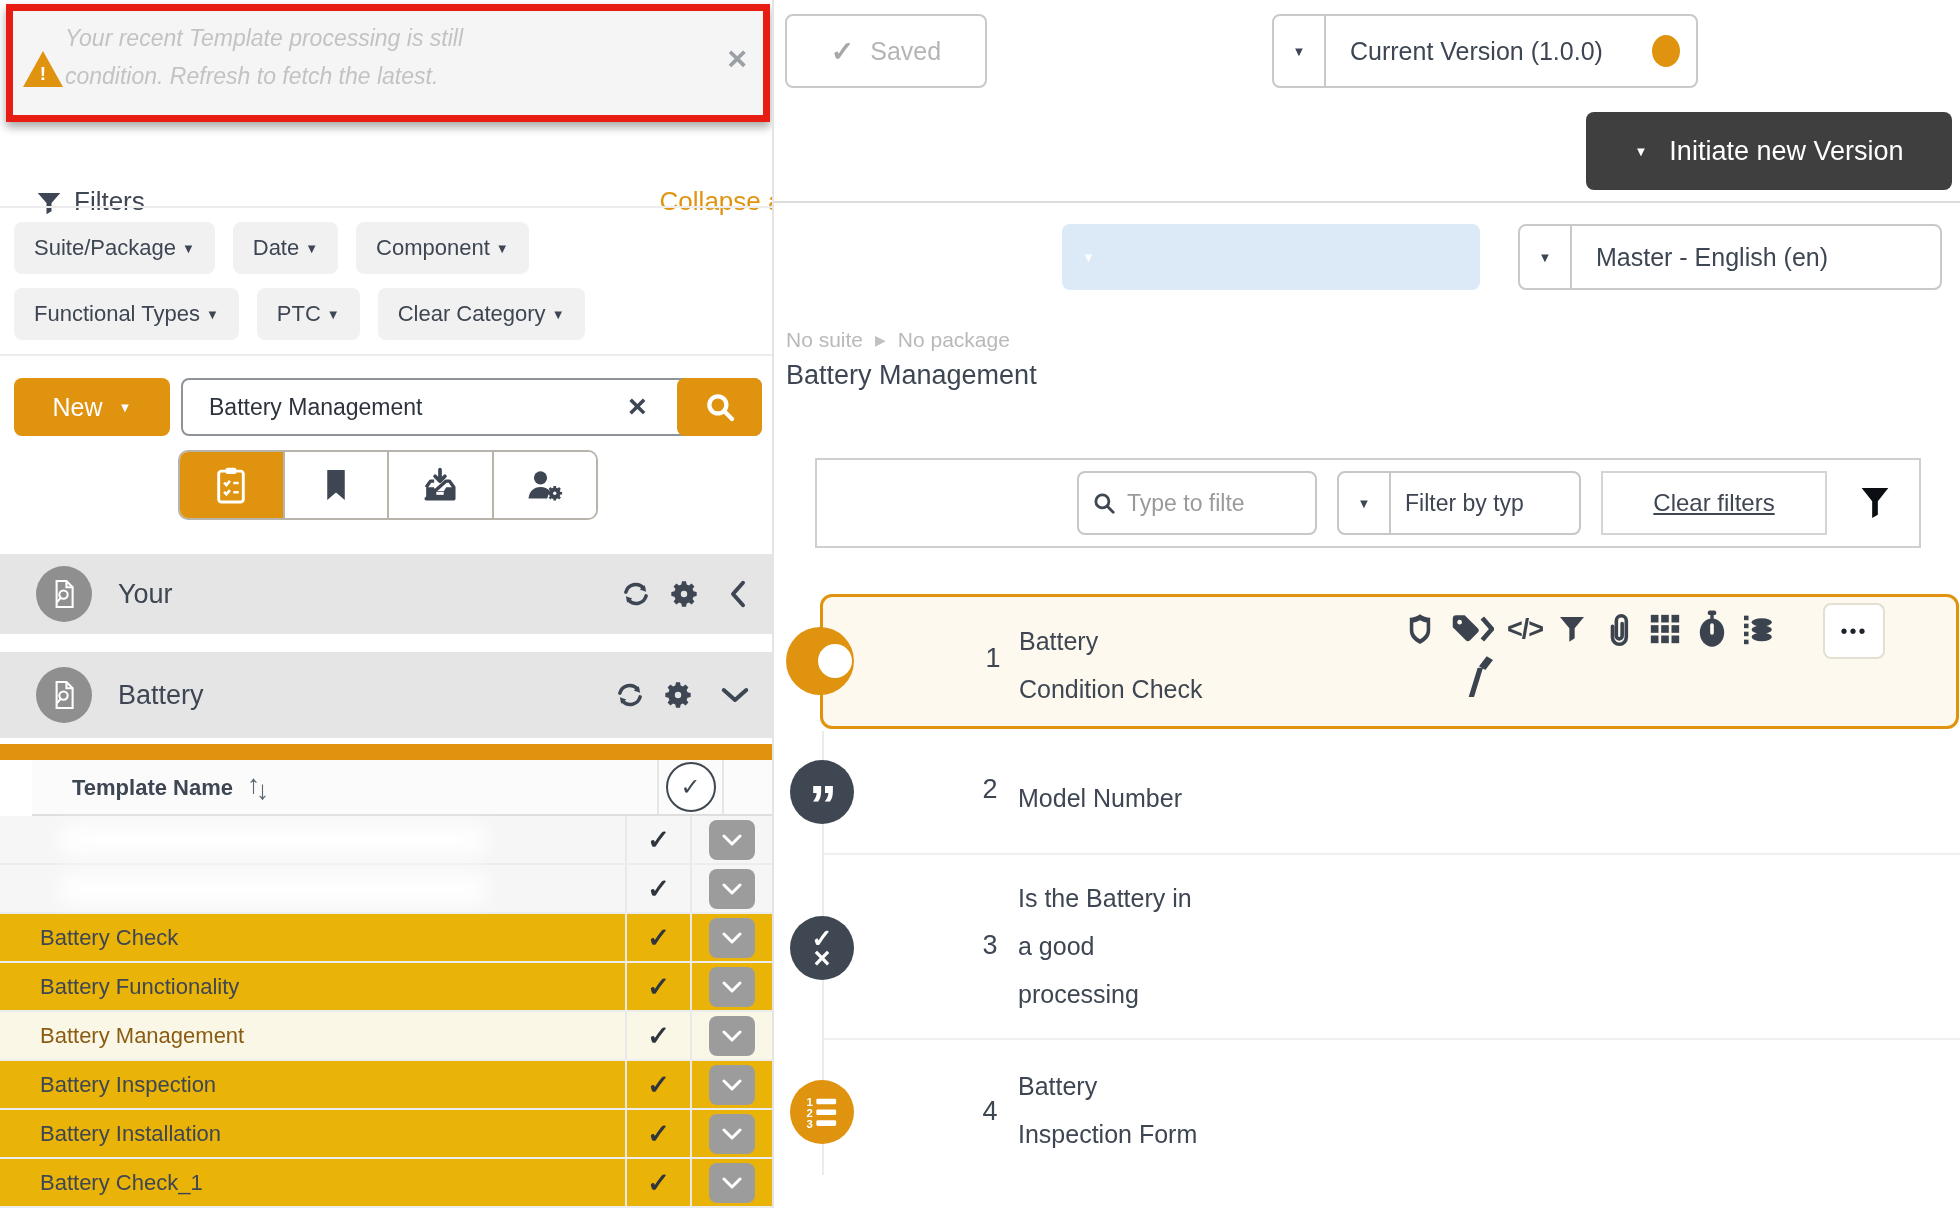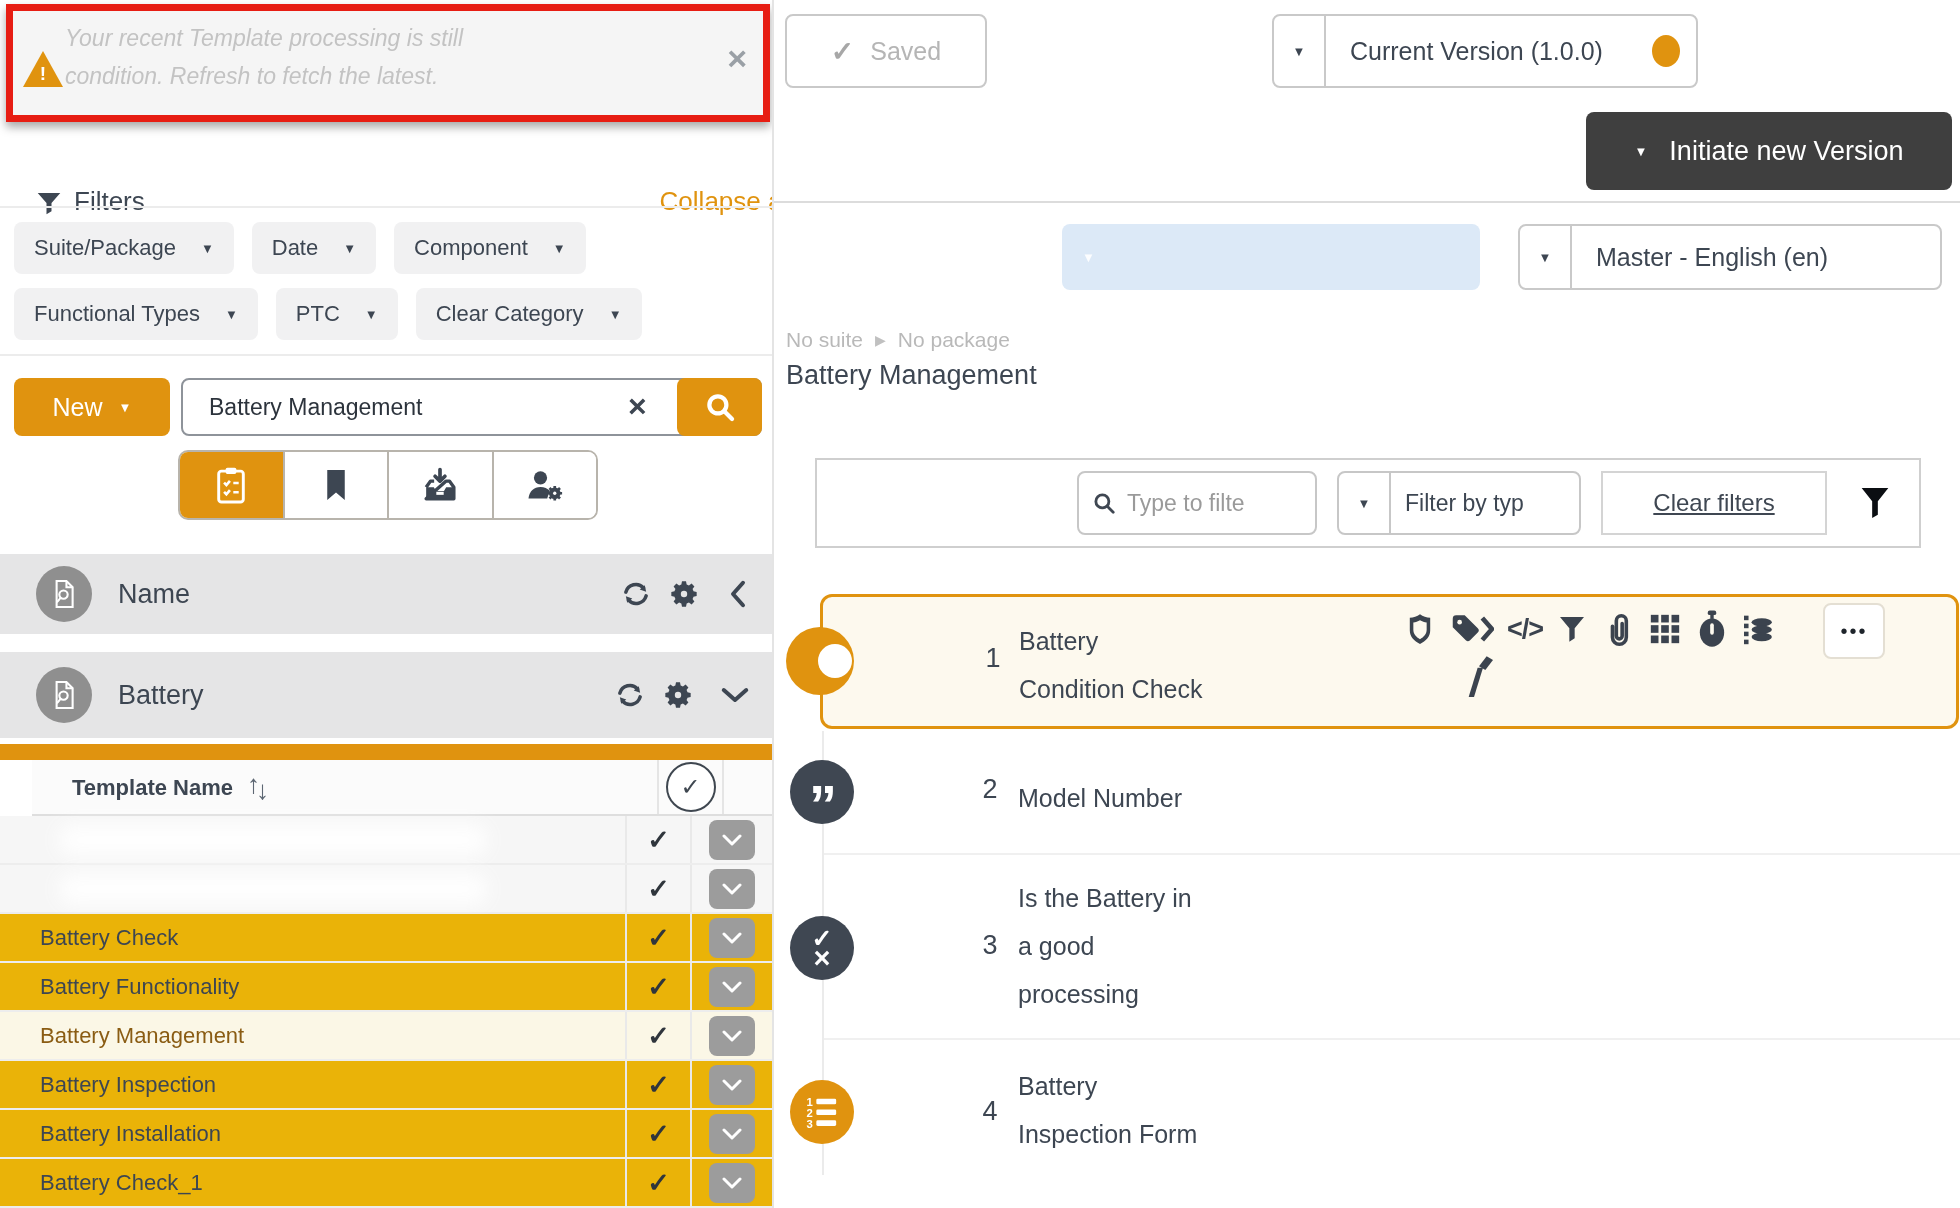--- a/index.html
+++ b/index.html
@@ -23,21 +23,21 @@
   .banner-close { position:absolute; right:16px; top:28px; font-size:34px; color:#9aa0a6; font-weight:bold; cursor:pointer; }
 
   
   .filters-hdr { position:absolute; left:0; top:128px; width:872px; height:78px;margin-top:36px; }
   .filters-label { position:absolute; left:74px; top:22px; font-size:26px; color:#3d4652; }
   .collapse-link { position:absolute; right:26px; top:22px; font-size:26px; color:#e0930f; display:flex; align-items:flex-start; gap:26px; cursor:pointer; }
   .hdiv { position:absolute; left:0; width:772px; height:2px; background:#ececec; }
 
   
   .chips-row { position:absolute; left:14px; display:flex; gap:18px; }
-  .chip { height:52px; background:#f1f1f2; border-radius:8px; display:flex; align-items:center; gap:25px;
+  .chip { height:52px; background:#f1f1f2; border-radius:8px; display:flex; align-items:center; gap:6px;
           padding:0 20px; font-size:22px; color:#3d4652; cursor:pointer; }
   .caret { font-size:13px; color:#3d4652; line-height:1; }
 
   
   .new-btn { position:absolute; left:14px; top:378px; width:156px; height:58px; background:#e0930f; border-radius:8px;
              display:flex; align-items:center; justify-content:center; gap:16px; color:#fff; font-size:25px; cursor:pointer; }
   .new-btn .caret { color:#fff; }
   .search-input { position:absolute; left:181px; top:378px; width:581px; height:58px; border:2px solid #8e939a;
                   border-radius:8px; background:#fff; font-size:23px; color:#2c333c; padding:0 110px 0 26px;
                   font-family:"Liberation Sans",sans-serif; }
@@ -265,21 +265,21 @@
 
     <div class="sect-bar" style="top:554px;height:80px">
       <div class="sect-avatar" style="top:12px">
         <svg width="30" height="32" viewBox="0 0 24 26">
             <path d="M6 2.5h8l5 5V23.5H6z" fill="none" stroke="#fff" stroke-width="1.7"></path>
             <path d="M14 2.5v5h5" fill="none" stroke="#fff" stroke-width="1.7"></path>
             <circle cx="11.6" cy="13.5" r="3.4" fill="none" stroke="#fff" stroke-width="1.7"></circle>
             <path d="M9.2 16.2l-2.5 3" stroke="#fff" stroke-width="1.7" stroke-linecap="round"></path>
           </svg>
       </div>
-      <div class="sect-label">Name</div>
+      <div class="sect-label">Your</div>
       <div class="sect-icons">
         <svg width="32" height="32" viewBox="0 0 24 24">
             <path d="M19.6 13.4a7.8 7.8 0 0 1-13.2 3.2" fill="none" stroke="#3d4652" stroke-width="2.7" stroke-linecap="round"></path>
             <path d="M4.4 13.6l1 5 3.8-3.2z" fill="#3d4652"></path>
             <path d="M4.4 10.6A7.8 7.8 0 0 1 17.6 7.4" fill="none" stroke="#3d4652" stroke-width="2.7" stroke-linecap="round"></path>
             <path d="M19.6 10.4l-1-5-3.8 3.2z" fill="#3d4652"></path>
           </svg>
         <svg width="32" height="32" viewBox="0 0 24 24">
             <path d="M12 7.5a4.5 4.5 0 1 0 0 9 4.5 4.5 0 0 0 0-9zm9.5 6v-3l-2.4-.5c-.2-.6-.4-1.2-.7-1.7l1.4-2-2.1-2.1-2 1.4c-.5-.3-1.1-.5-1.7-.7L13.5 2.5h-3L10 4.9c-.6.2-1.2.4-1.7.7l-2-1.4-2.1 2.1 1.4 2c-.3.5-.5 1.1-.7 1.7l-2.4.5v3l2.4.5c.2.6.4 1.2.7 1.7l-1.4 2 2.1 2.1 2-1.4c.5.3 1.1.5 1.7.7l.5 2.4h3l.5-2.4c.6-.2 1.2-.4 1.7-.7l2 1.4 2.1-2.1-1.4-2c.3-.5.5-1.1.7-1.7z" fill="#3d4652"></path>
             <circle cx="12" cy="12" r="2.4" fill="#e5e5e6"></circle>

